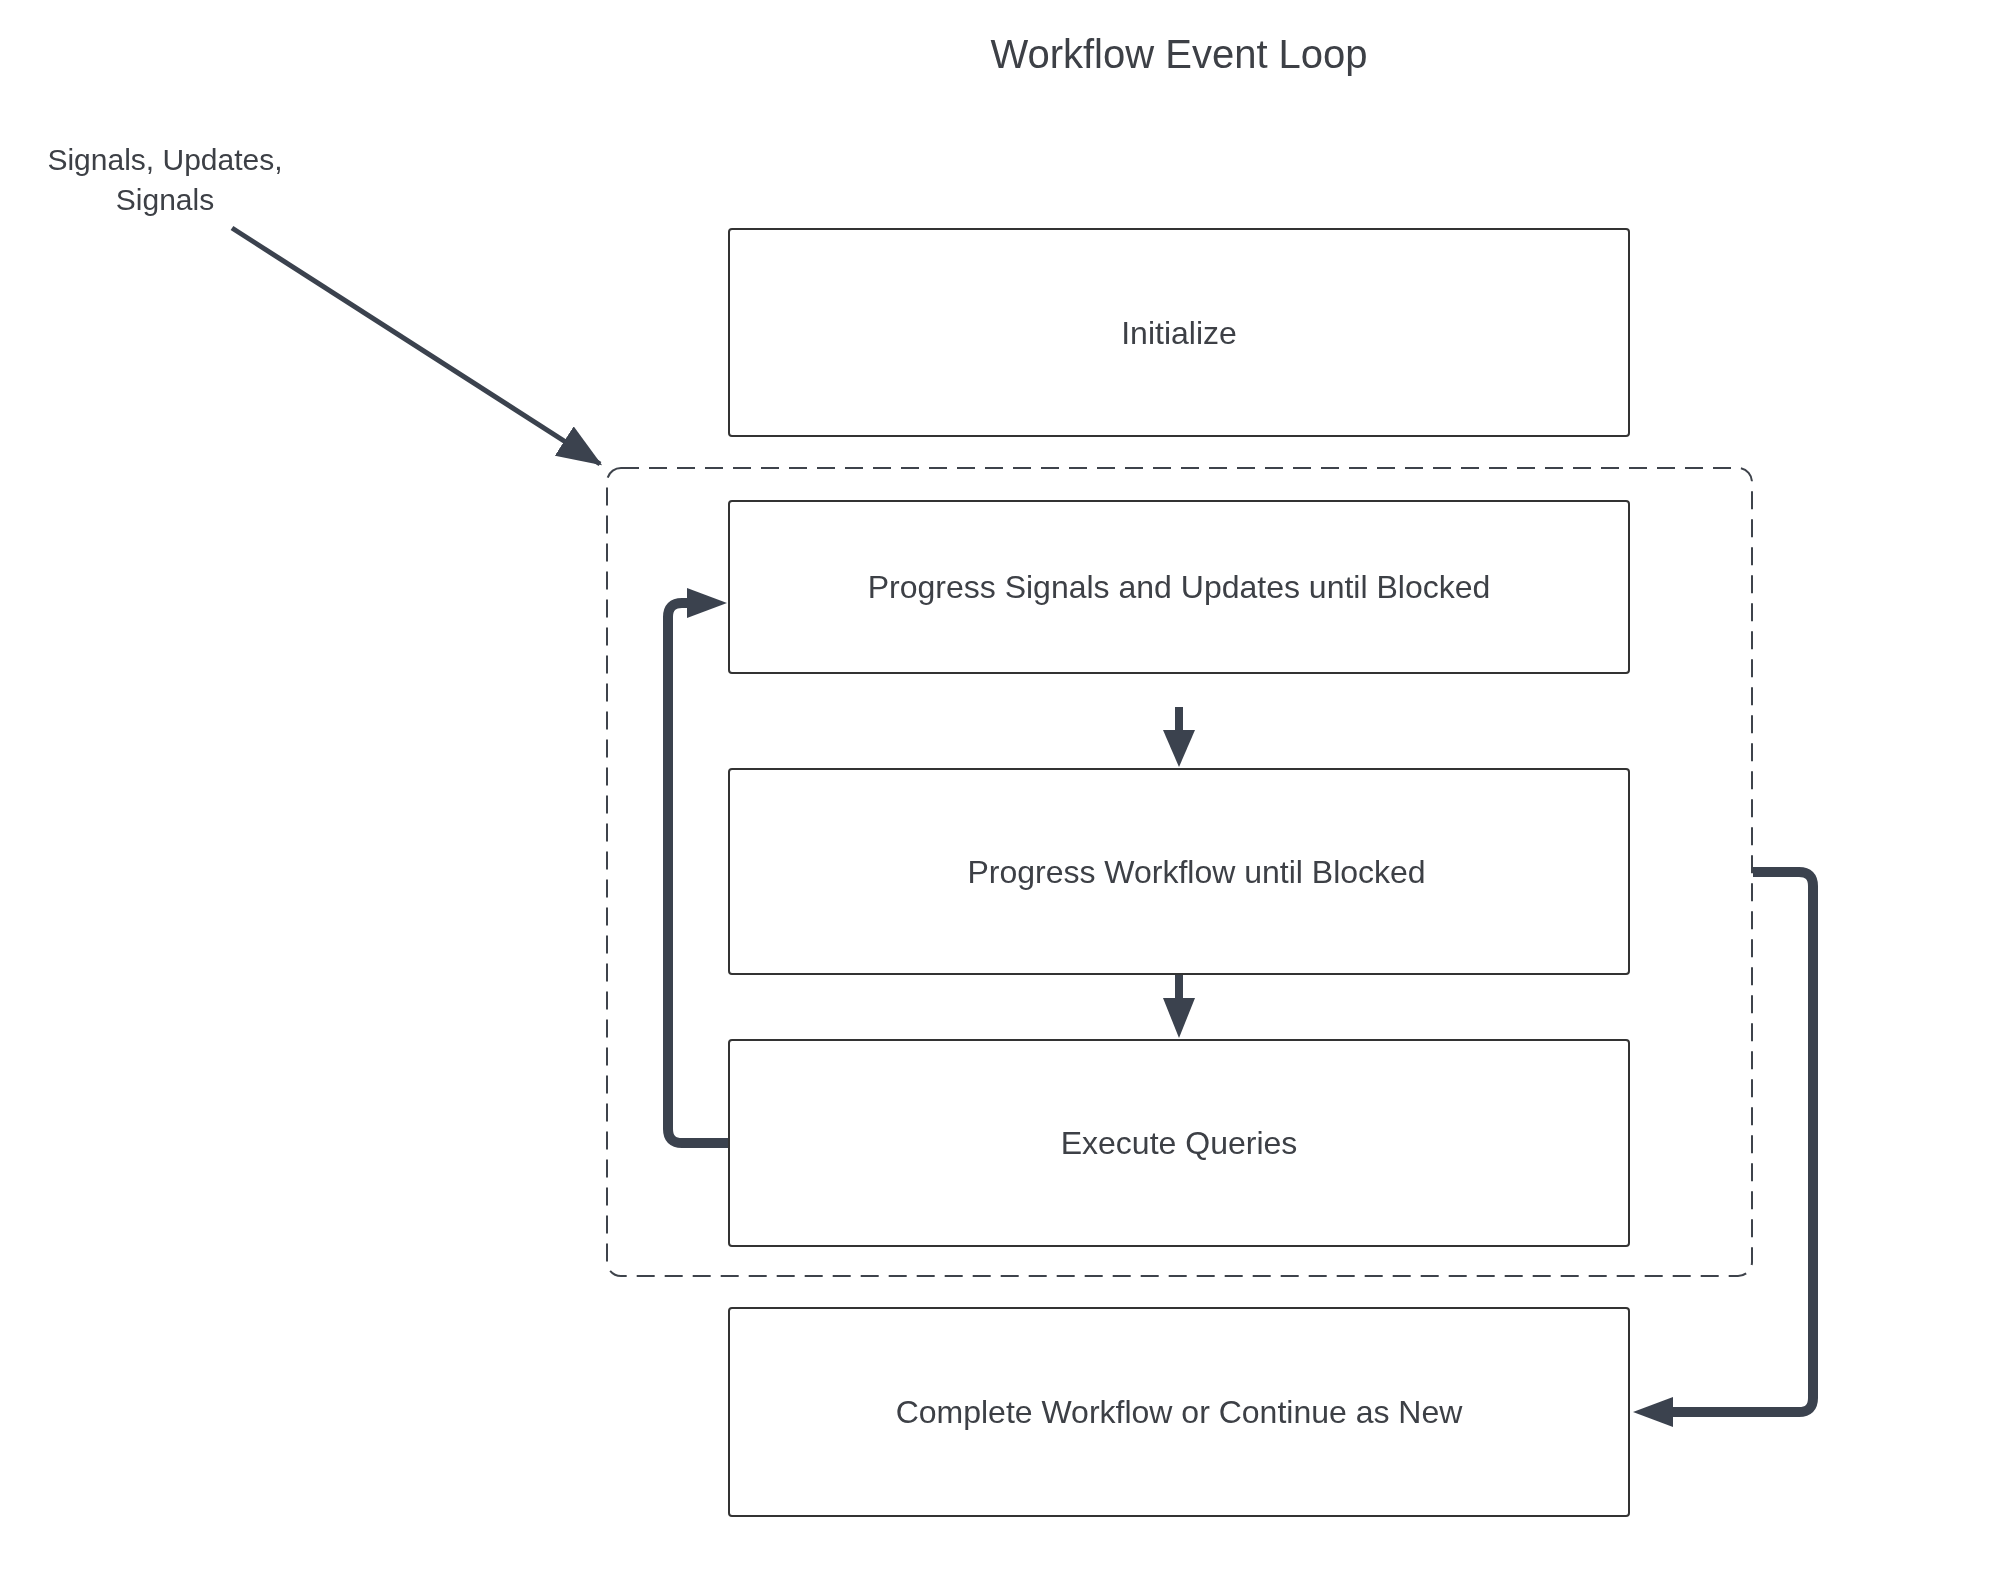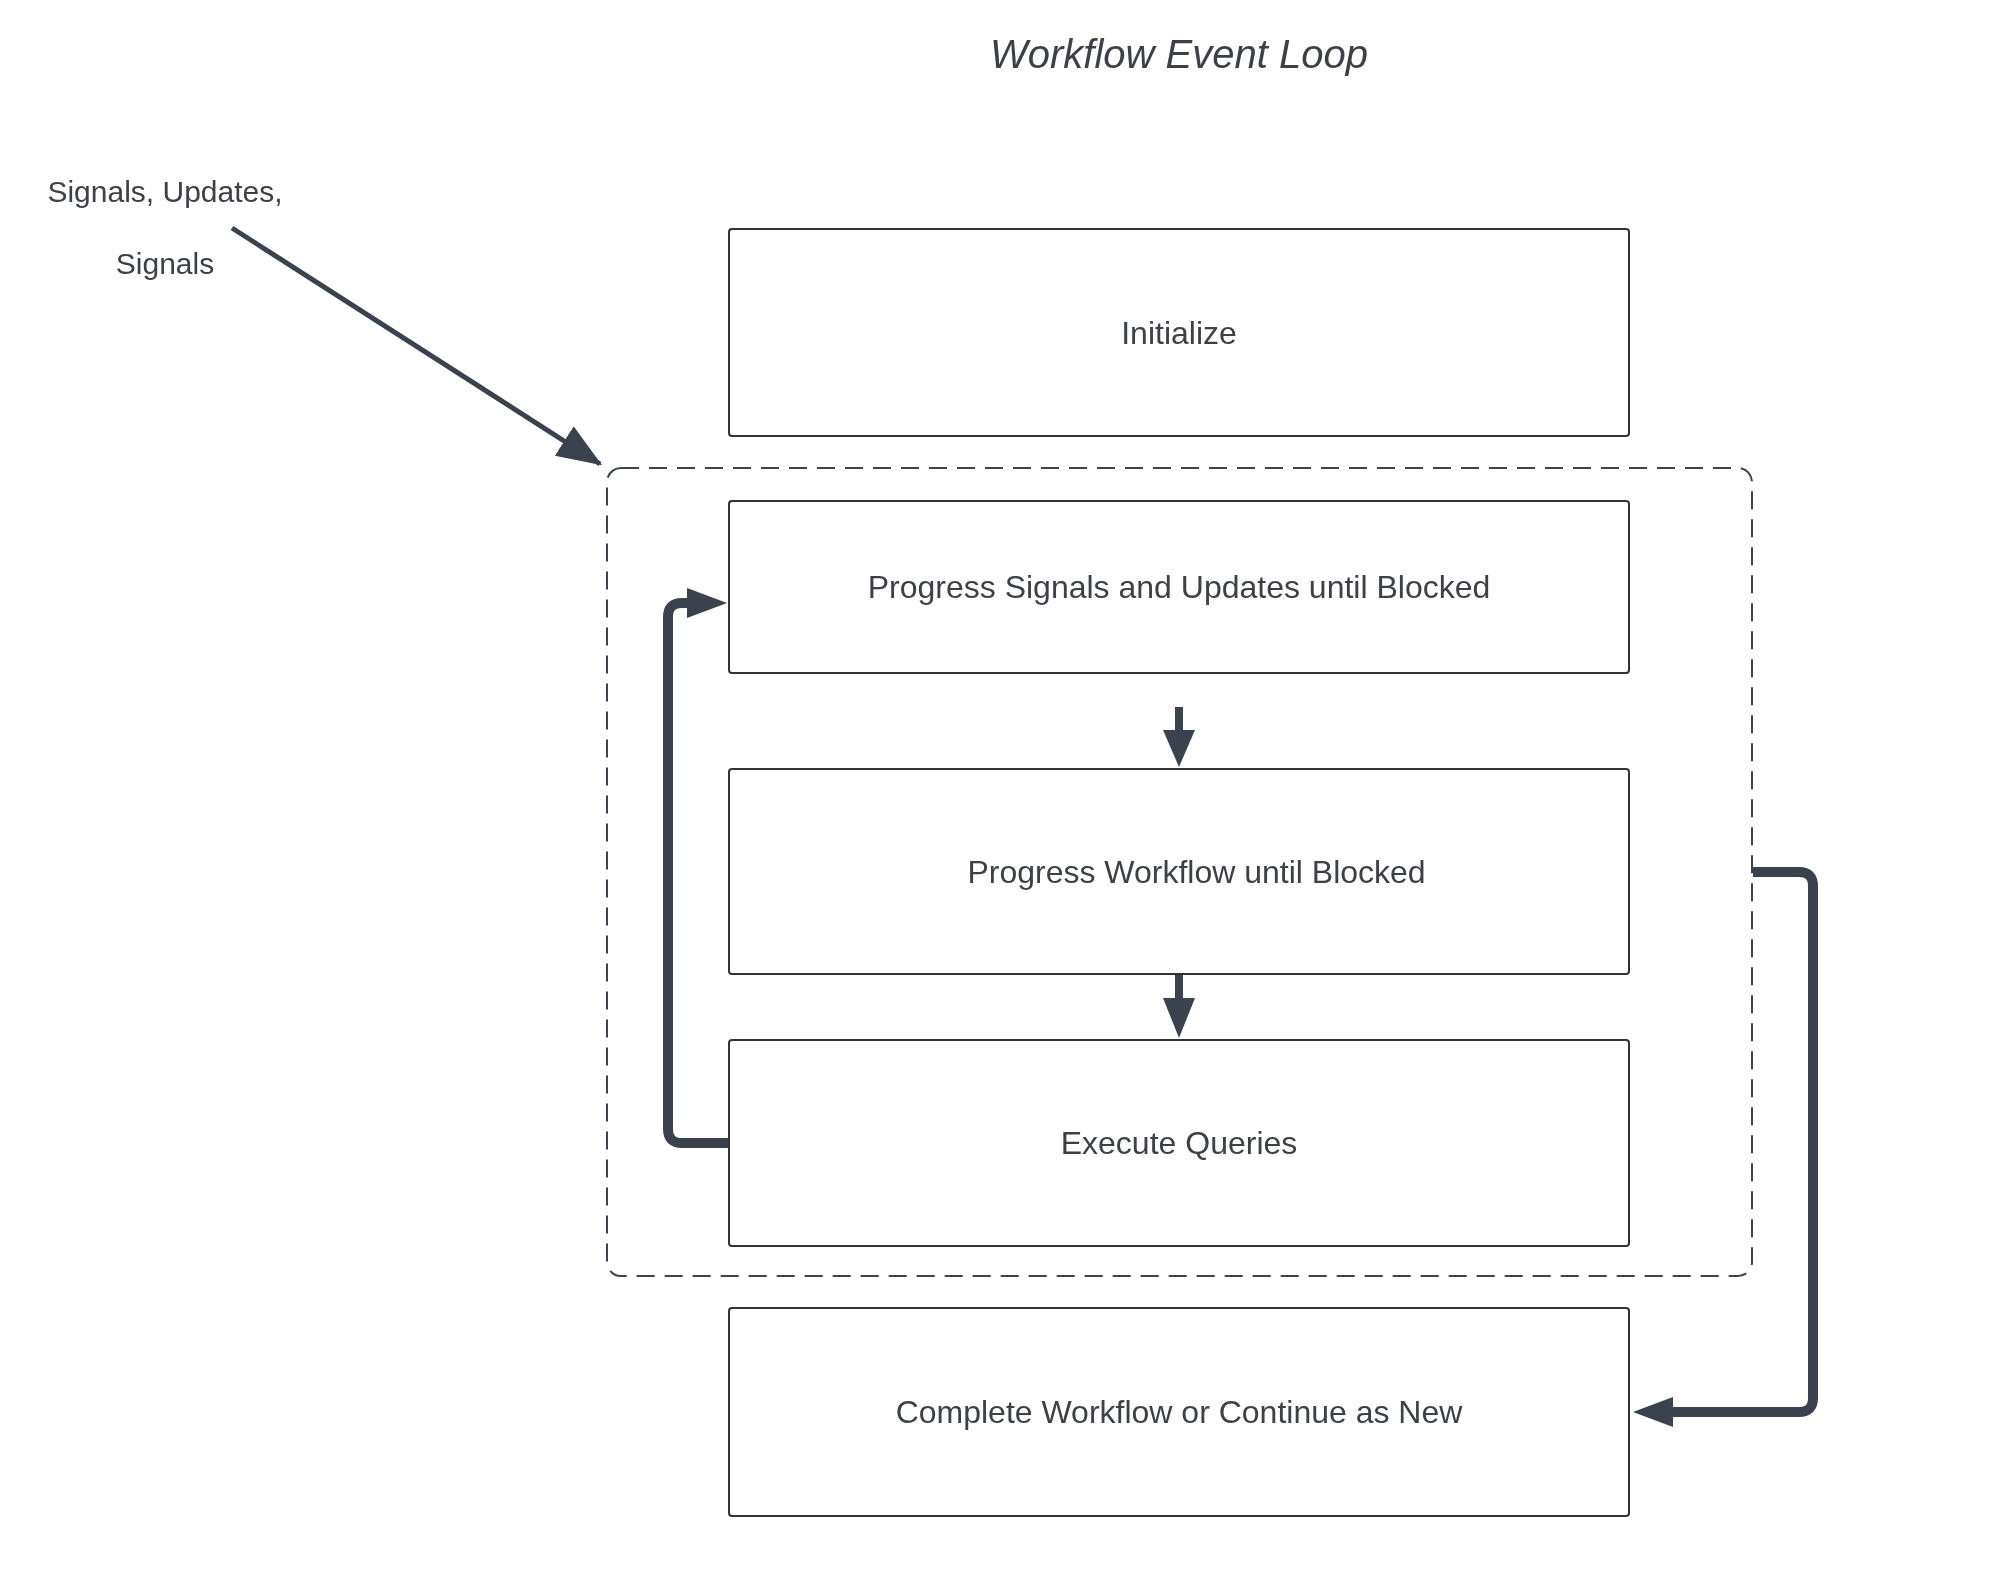--- a/index.html
+++ b/index.html
@@ -21,34 +21,33 @@
     overflow: hidden;
   }
   .title {
     position: absolute;
     left: 779px;
     top: 30px;
     width: 800px;
     text-align: center;
     font-size: 40px;
     line-height: 48px;
-    font-style: italic;
     color: var(--text);
   }
   .annotation {
     position: absolute;
     left: 25px;
     top: 140px;
     width: 280px;
     text-align: center;
     font-size: 30px;
     line-height: 40px;
     color: var(--text);
   }
-  .annotation span { display: block; margin-top: 32px; }
+  .annotation span { display: block; }
   .node {
     position: absolute;
     left: 728px;
     width: 902px;
     background: var(--background);
     border: 2px solid var(--box-border);
     border-radius: 4px;
     display: flex;
     align-items: center;
     justify-content: center;

